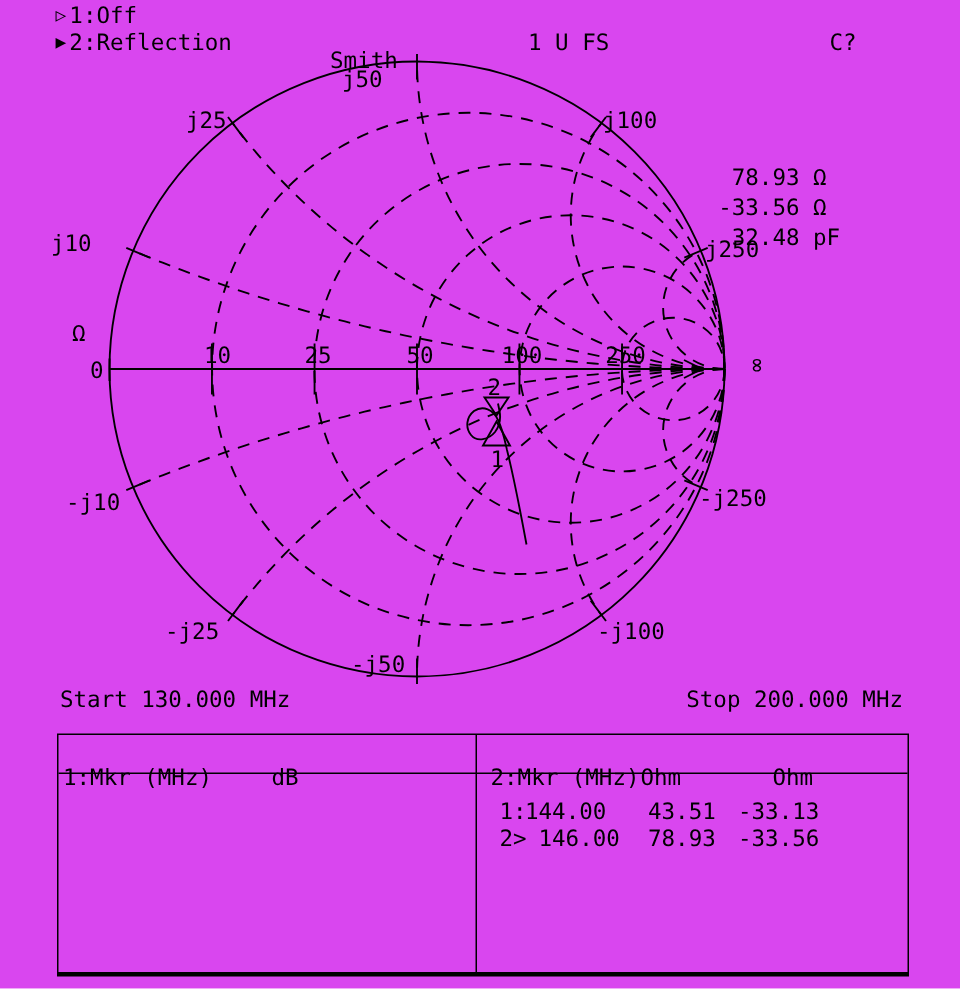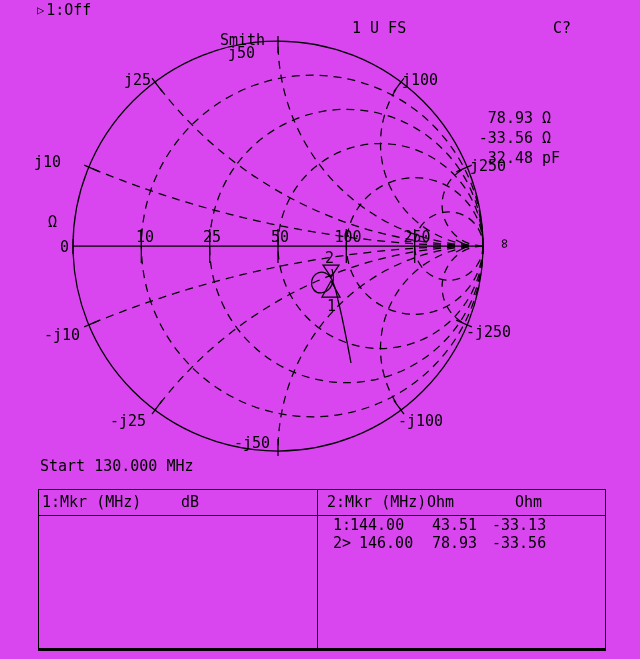--- a/index.html
+++ b/index.html
@@ -19,29 +19,30 @@
     font-family:"DejaVu Sans Mono", monospace; font-size:15px; white-space:pre;
   }
   .ro-val{position:absolute; right:107px; text-align:right;}
   .ro-unit{position:absolute; left:542px;}
   .mtable{
     position:absolute; left:38px; top:489px; width:566px; height:158px;
     border:1px solid #000; border-bottom:3px solid #000;
   }
   .mt-divider{position:absolute; left:278px; top:0; width:1px; height:100%; background:#000;}
   .mt-headsep{position:absolute; left:0; top:25px; width:100%; height:1px; background:#000;}
-  .mt-cell{position:absolute; white-space:pre;}
+  .mt-cell{position:absolute; white-space:pre;margin-top:16px;}
   .ra{text-align:left;}
 </style>
 </head>
 <body>
 
 <div class="screen">
 
   <div class="abs" style="left:37px; top:2px;"><span class="ind">▷</span><span>1:Off</span></div>
+  <div class="abs" style="left:37px; top:20px;"><span class="ind">▶</span><span>2:Reflection</span></div>
   <div class="abs" style="left:220px; top:32px;">Smith</div>
   <div class="abs" style="left:352px; top:20px;">1 U FS</div>
   <div class="abs" style="left:553px; top:20px;">C?</div>
 
   <svg id="smith-svg" width="640" height="482">
       <circle cx="278" cy="246" r="205"></circle>
       <line x1="73" y1="246" x2="483" y2="246"></line>
       <polyline points="456,240 468,246 456,252"></polyline>
       <line x1="73" y1="239" x2="73" y2="254"></line>
       <circle cx="312.2" cy="246" r="170.8" stroke-dasharray="8 6"></circle>
@@ -100,20 +101,21 @@
     </svg>
 
   <div class="ro-val" style="top:110px;">78.93</div>
   <div class="ro-unit" style="top:110px;">Ω</div>
   <div class="ro-val" style="top:130px;">-33.56</div>
   <div class="ro-unit" style="top:130px;">Ω</div>
   <div class="ro-val" style="top:150px;">32.48</div>
   <div class="ro-unit" style="top:150px;">pF</div>
 
   <div class="abs" style="left:40px; top:458px;">Start 130.000 MHz</div>
+  <div class="abs" style="right:38px; top:458px;">Stop 200.000 MHz</div>
 
   <div class="mtable">
     <div class="mt-divider"></div>
     <div class="mt-headsep"></div>
 
     <div class="mt-cell" style="left:3px; top:4px;">1:Mkr (MHz)</div>
     <div class="mt-cell" style="left:142px; top:4px;">dB</div>
 
     <div class="mt-cell" style="left:288px; top:4px;">2:Mkr (MHz)</div>
     <div class="mt-cell ra" style="left:388px; width:28px; top:4px;">Ohm</div>

